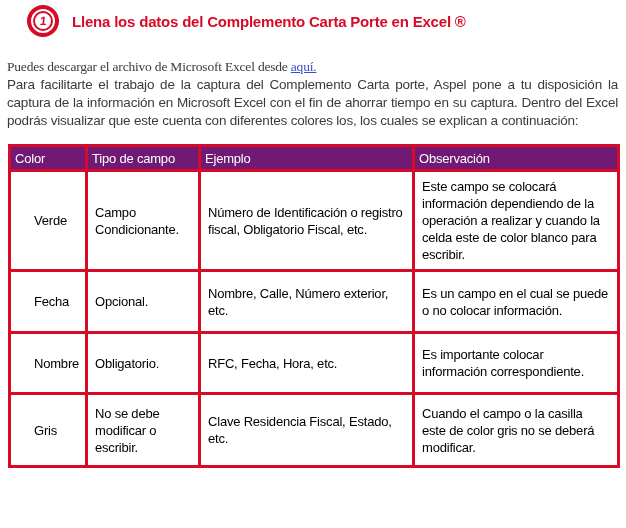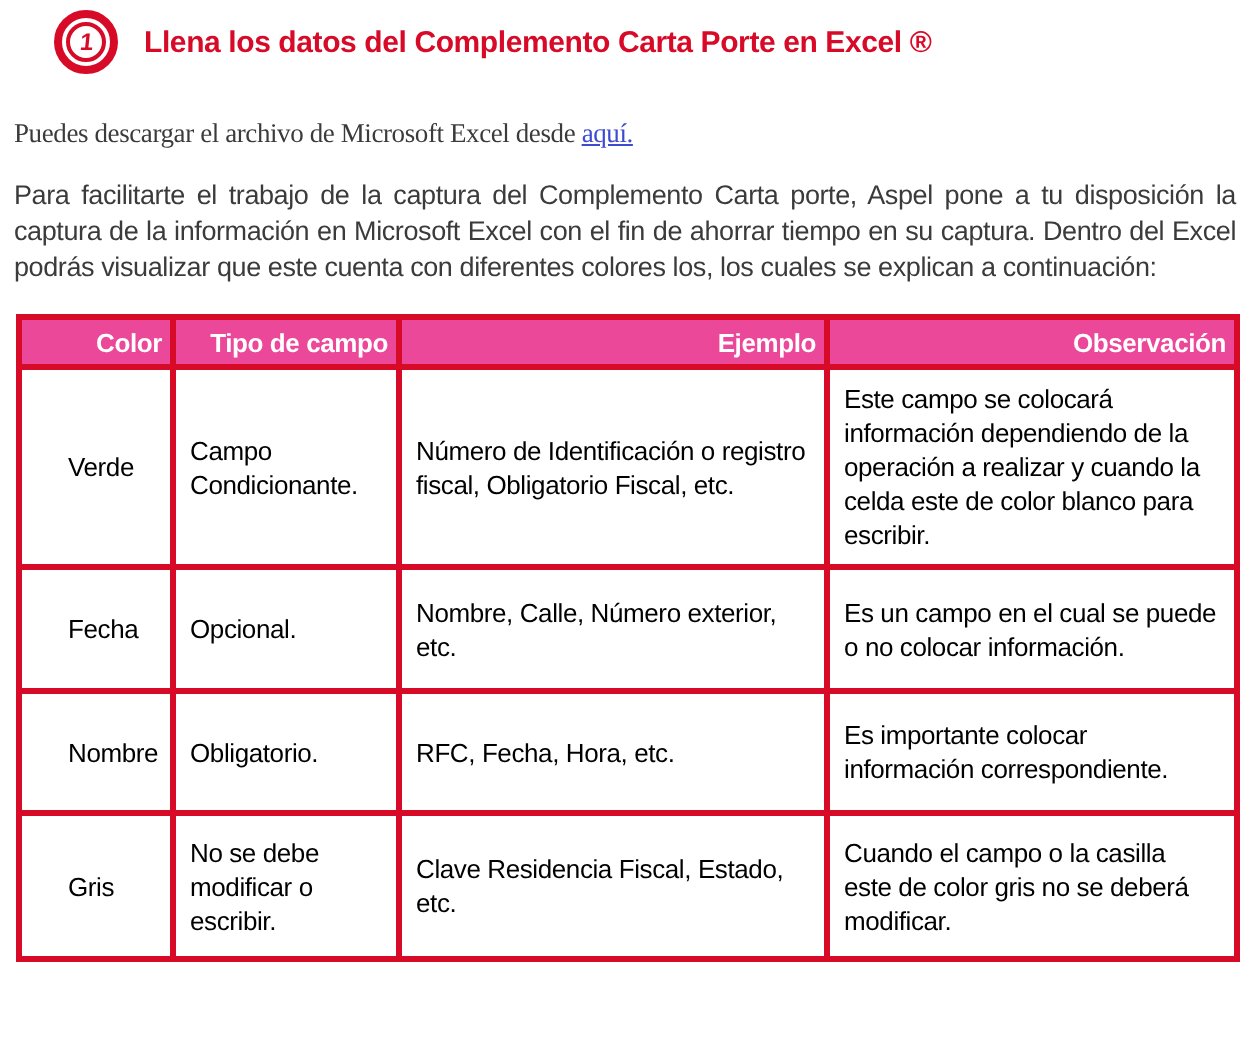--- a/index.html
+++ b/index.html
@@ -63,46 +63,46 @@
     line-height: 18px;
     letter-spacing: -0.2px;
     font-family: Liberation Serif, serif;
   }
   p.intro a {
     color: #3c4bd0;
     text-decoration: underline;
     cursor: pointer;
   }
   p.description {
-    margin: 13px 8px 0 7px;
+    margin: 0 8px 0 7px;
     font-size: 13.5px;
     line-height: 18px;
     text-align: justify;
     letter-spacing: -0.2px;
   }
 
   
   table.color-table {
     margin: 14px 0 0 8px;
     width: 609px;
     border-collapse: collapse;
     table-layout: fixed;
   }
   .color-table col.c1 { width: 77px; }
   .color-table col.c2 { width: 113px; }
   .color-table col.c3 { width: 214px; }
   .color-table col.c4 { width: 205px; }
   .color-table th {
-    background: #ec4899;
+    background: #701a75;
     border: 3px solid #d70b28;
     color: #ffffff;
     font-size: 13px;
-    font-weight: bold;
+    font-weight: normal;
     height: 25px;
-    text-align: right;
+    text-align: left;
     padding: 2px 4px;
     letter-spacing: -0.2px;
   }
   .color-table td {
     border: 3px solid #d70b28;
     font-size: 13px;
     line-height: 17px;
     color: #000000;
     padding: 4px 8px 4px 7px;
     vertical-align: middle;

